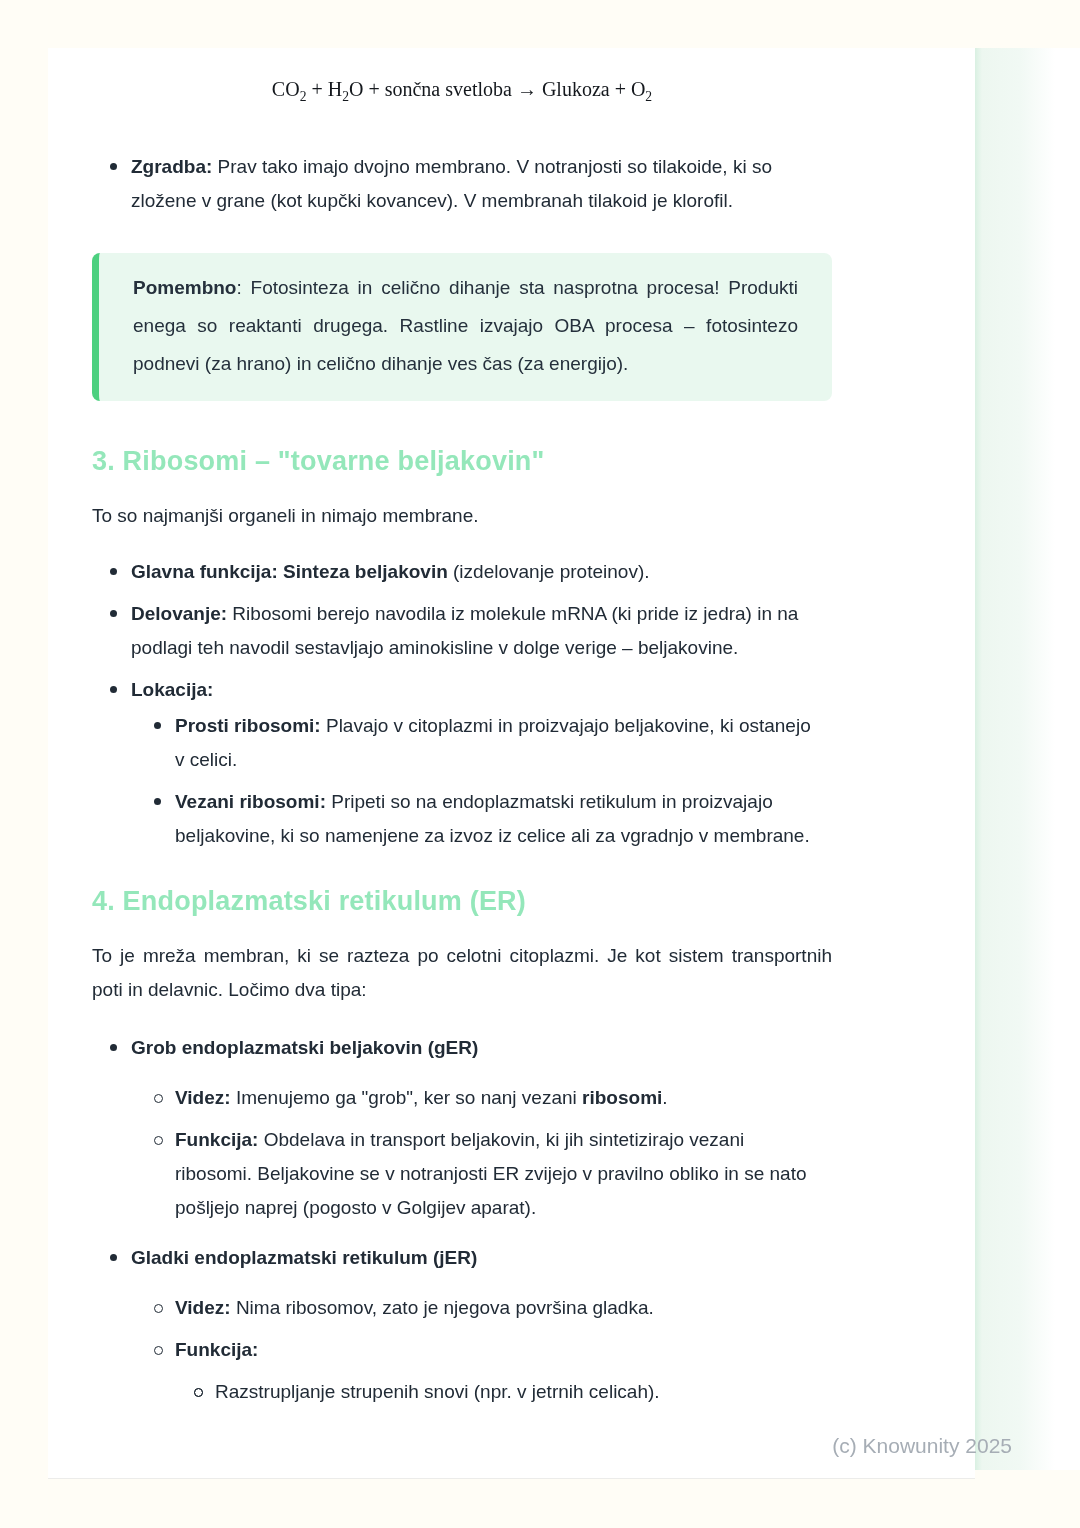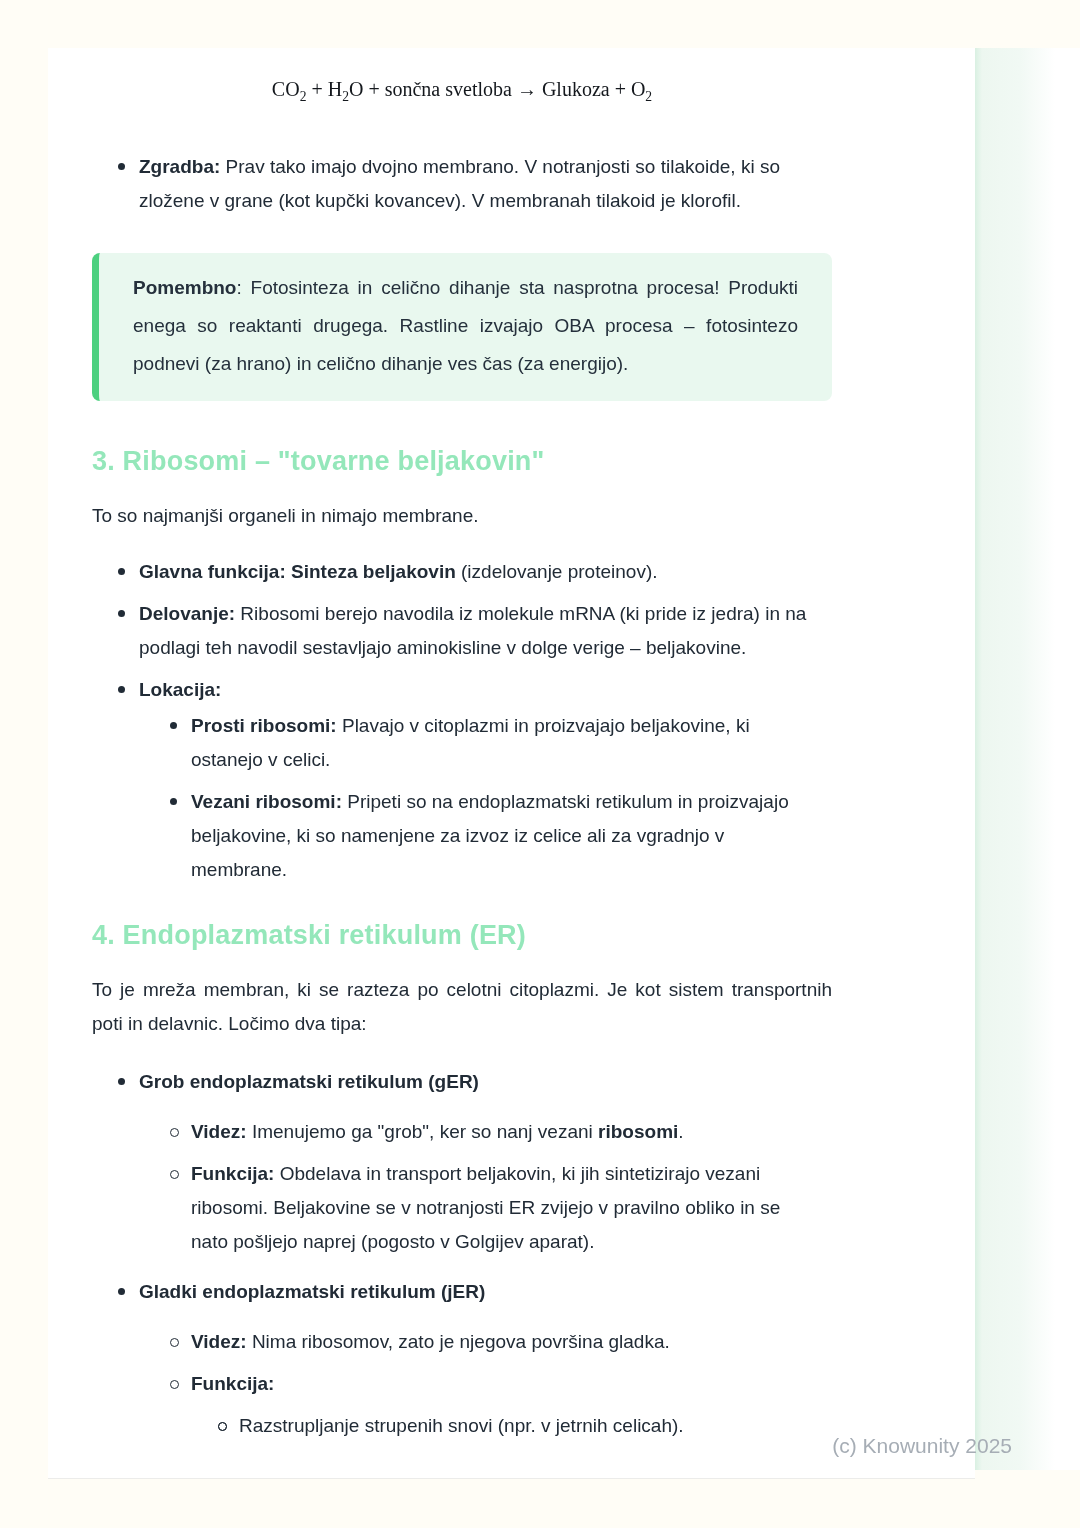--- a/index.html
+++ b/index.html
@@ -46,21 +46,21 @@
     line-height: 30px;
     color: #14181d;
   }
   .formula sub { font-size: 68%; }
   b, strong { font-weight: 700; }
 
   ul { list-style: none; margin: 0; padding: 0; }
   ul.l1 { padding-left: 31px; }
   ul.l2 { padding-left: 36px; }
   ul.l3 { padding-left: 32px; }
-  li { position: relative; margin: 8px 16px; }
+  li { position: relative; margin: 8px 8px; }
   li.no-gap-top { margin-top: 2px; }
   .gap-top { margin-top: 16px; }
 
   li .marker {
     position: absolute;
     left: -21px;
     top: 13px;
     width: 7px;
     height: 7px;
     border-radius: 50%;
@@ -151,21 +151,21 @@
       </li>
     </ul>
 
     <h2 class="h2-second">4. Endoplazmatski retikulum (ER)</h2>
 
     <p class="lead justify">To je mreža membran, ki se razteza po celotni citoplazmi. Je kot sistem transportnih poti in delavnic. Ločimo dva tipa:</p>
 
     <ul class="l1 sec4-list">
       <li>
         <span class="marker m-disc"></span>
-        <strong>Grob endoplazmatski retikulum (gER)</strong>
+        <strong>Grob endoplazmatski beljakovin (gER)</strong>
         <ul class="l2 gap-top">
           <li>
             <span class="marker m-circle"></span>
             <strong>Videz:</strong><span> Imenujemo ga "grob", ker so nanj vezani </span><strong>ribosomi</strong><span>.</span>
           </li>
           <li>
             <span class="marker m-circle"></span>
             <strong>Funkcija:</strong><span> Obdelava in transport beljakovin, ki jih sintetizirajo vezani ribosomi. Beljakovine se v notranjosti ER zvijejo v pravilno obliko in se nato pošljejo naprej (pogosto v Golgijev aparat).</span>
           </li>
         </ul>

